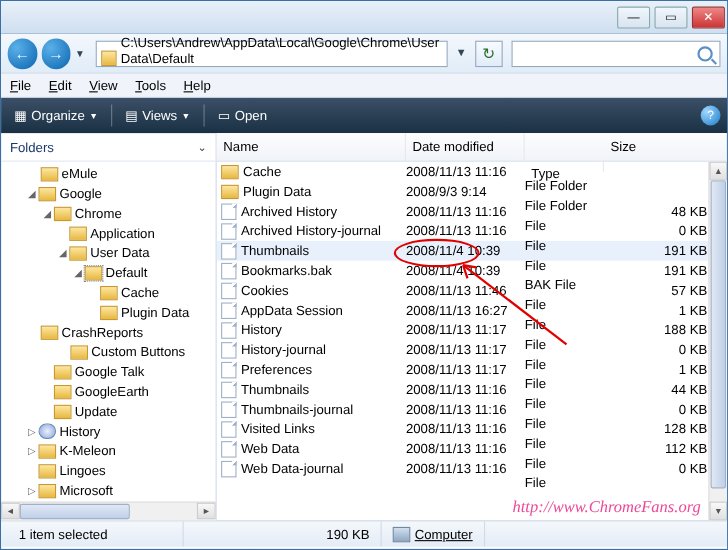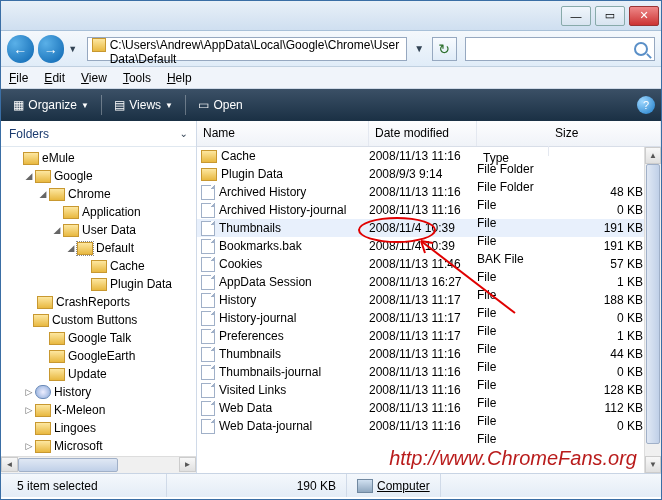--- a/index.html
+++ b/index.html
@@ -3,21 +3,21 @@
 <meta charset="utf-8">
 <style>
 * { box-sizing: border-box; margin: 0; padding: 0; font-family: "Segoe UI", Tahoma, sans-serif; }
 body { width: 662px; height: 500px; background: #fff; overflow: hidden; border: 1px solid #3a6ea5; }
 .titlebar { height: 30px; background: linear-gradient(#e8f0f8,#cfdff0); display: flex; align-items: center; justify-content: flex-end; border-bottom: 1px solid #a8c0d8; }
 .tb-btn { width: 30px; height: 20px; margin: 2px; border: 1px solid #8aa; background: linear-gradient(#f0f6fc,#d8e4f0); display: flex; align-items: center; justify-content: center; font-size: 11px; cursor: pointer; border-radius: 2px; }
 .tb-close { background: linear-gradient(#e88,#c33); color: #fff; border-color: #933; }
 .navbar { height: 36px; background: linear-gradient(#f4f8fc,#e0ecf8); display: flex; align-items: center; padding: 0 6px; gap: 4px; border-bottom: 1px solid #c0d0e0; }
 .nav-btn { width: 28px; height: 28px; border-radius: 14px; background: radial-gradient(circle at 30% 30%,#5ab0e8,#0a64b0); display:flex; align-items:center; justify-content:center; color:#fff; font-size:14px; cursor:pointer; }
 .nav-drop { width:16px; font-size:9px; color:#345; cursor:pointer; }
-.addr { flex:1; height:24px; border:1px solid #96a8c0; background:#fff; display:flex; align-items:flex-start; padding:0 4px; font-size:12px; }
+.addr { flex:1; height:24px; border:1px solid #96a8c0; background:#fff; display:flex; align-items:flex-end; padding:0 4px; font-size:12px; }
 .addr .folder-i { width:16px; height:14px; background:linear-gradient(#fde7a0,#e8b840); border:1px solid #c89830; margin-right:4px; }
 .addr-drop { width:18px; text-align:center; font-size:10px; color:#345; cursor:pointer; }
 .refresh-btn { width:26px; height:24px; border:1px solid #96a8c0; background:linear-gradient(#f8fbff,#e0ecf8); display:flex; align-items:center; justify-content:center; color:#2a6e2a; font-size:14px; cursor:pointer; }
 .search { width:200px; height:24px; border:1px solid #96a8c0; background:#fff; margin-left:4px; display:flex; align-items:center; justify-content:flex-end; padding:0 6px; }
 .search-i { width:14px; height:14px; border:2px solid #5a8fc7; border-radius:50%; position:relative; }
 .search-i:after { content:""; position:absolute; width:6px; height:2px; background:#5a8fc7; transform:rotate(45deg); top:11px; left:10px; }
 .menubar { height:22px; background:#f0f4fa; display:flex; align-items:center; padding:0 8px; gap:16px; font-size:12px; border-bottom:1px solid #d0dae8; }
 .menubar span { cursor:pointer; }
 .menubar u { text-decoration:underline; }
 .toolbar { height:32px; background:linear-gradient(#3b5066,#1a3044); display:flex; align-items:center; padding:0 6px; color:#fff; font-size:12px; gap:6px; }
@@ -45,21 +45,21 @@
 .row .c-name { display:flex; align-items:center; padding-left:4px; }
 .row .c-size { text-align:right; padding-right:18px; }
 .f-fold { width:16px; height:13px; background:linear-gradient(#fde7a0,#e8b840); border:1px solid #c89830; margin-right:4px; flex-shrink:0; }
 .f-file { width:14px; height:15px; background:#fff; border:1px solid #a0b0c8; margin-right:4px; position:relative; flex-shrink:0; }
 .f-file:before { content:""; position:absolute; top:-1px; right:-1px; width:4px; height:4px; background:linear-gradient(135deg,#fff 50%,#a0b0c8 50%); }
 .scrollbar { position:absolute; right:0; top:26px; bottom:0; width:17px; background:#f0f0f0; border-left:1px solid #ddd; }
 .sb-btn { height:17px; background:linear-gradient(#f8f8f8,#e0e0e0); border:1px solid #ccc; display:flex; align-items:center; justify-content:center; font-size:8px; color:#555; cursor:pointer; }
 .sb-thumb { position:absolute; top:17px; left:1px; right:1px; height:280px; background:linear-gradient(90deg,#e0e8f4,#c0d0e8); border:1px solid #a0b0c8; border-radius:2px; cursor:pointer; }
 .annot-circle { position:absolute; left:161px; top:96px; width:78px; height:26px; border:2px solid #e00000; border-radius:50%; pointer-events:none; z-index:5; }
 .annot-arrow { position:absolute; left:218px; top:112px; pointer-events:none; z-index:5; }
-.watermark { position:absolute; right:24px; bottom:3px; font-size:20px; font-style:italic; color:#b91c1c; z-index:4; }
+.watermark { position:absolute; right:24px; bottom:3px; font-size:15px; font-style:italic; color:#ec4899; z-index:4;font-family:Liberation Serif, serif; }
 .statusbar { height:24px; background:linear-gradient(#f4f8fc,#e4ecf6); border-top:1px solid #c8d4e4; display:flex; align-items:center; font-size:12px; padding:0 6px; }
 .status-seg { padding:0 10px; border-right:1px solid #d0dae8; height:100%; display:flex; align-items:center; }
 .status-seg:first-child { flex:0 0 160px; }
 .status-size { flex:0 0 180px; text-align:right; justify-content:flex-end; }
 .status-comp { display:flex; align-items:center; gap:4px;text-decoration:underline; }
 .comp-i { width:16px; height:14px; background:linear-gradient(#d0e0f0,#90a8c0); border:1px solid #7088a0; }
 .folders-scroll { height:17px; background:#f0f0f0; border-top:1px solid #ddd; display:flex; }
 .folders-scroll .sb-btn { width:17px; height:15px; }
 .folders-scroll .track { flex:1; position:relative; }
 .folders-scroll .hthumb { position:absolute; left:0; top:1px; bottom:1px; width:100px; background:linear-gradient(#e0e8f4,#c0d0e8); border:1px solid #a0b0c8; border-radius:2px; }
@@ -116,21 +116,21 @@
   <div class="help-btn">?</div>
 </div>
 
 <div class="body-area">
   <div class="folders-pane">
     <div class="folders-hdr">
       <span>Folders</span>
       <span class="chev">⌄</span>
     </div>
     <div class="tree" id="tree">
-        <div class="tree-item" style="padding-left: 10px;">
+        <div class="tree-item" style="padding-left: 24px;">
           <span class="tree-exp"></span>
           <span class="tree-fold"></span>
           <span>eMule</span>
         </div>
         <div class="tree-item" style="padding-left: 22px;">
           <span class="tree-exp">◢</span>
           <span class="tree-fold"></span>
           <span>Google</span>
         </div>
         <div class="tree-item" style="padding-left: 36px;">
@@ -161,21 +161,21 @@
         <div class="tree-item" style="padding-left: 78px;">
           <span class="tree-exp"></span>
           <span class="tree-fold"></span>
           <span>Plugin Data</span>
         </div>
         <div class="tree-item" style="padding-left: 24px;">
           <span class="tree-exp"></span>
           <span class="tree-fold"></span>
           <span>CrashReports</span>
         </div>
-        <div class="tree-item" style="padding-left: 20px;">
+        <div class="tree-item" style="padding-left: 51px;">
           <span class="tree-exp"></span>
           <span class="tree-fold"></span>
           <span>Custom Buttons</span>
         </div>
         <div class="tree-item" style="padding-left: 36px;">
           <span class="tree-exp"></span>
           <span class="tree-fold"></span>
           <span>Google Talk</span>
         </div>
         <div class="tree-item" style="padding-left: 36px;">
@@ -380,19 +380,19 @@
     <div class="annot-circle"></div>
     <svg class="annot-arrow" width="120" height="100">
       <path d="M 6 8 L 100 80" stroke="#e00000" stroke-width="2" fill="none"></path>
       <path d="M 6 8 L 18 10 M 6 8 L 10 20" stroke="#e00000" stroke-width="2" fill="none"></path>
     </svg>
     <div class="watermark">http://www.ChromeFans.org</div>
   </div>
 </div>
 
 <div class="statusbar">
-  <div class="status-seg">5 item selected</div>
+  <div class="status-seg">1 item selected</div>
   <div class="status-seg status-size">190 KB</div>
   <div class="status-seg status-comp">
     <span class="comp-i"></span>
     <span>Computer</span>
   </div>
 </div>
 
 </body></html>

